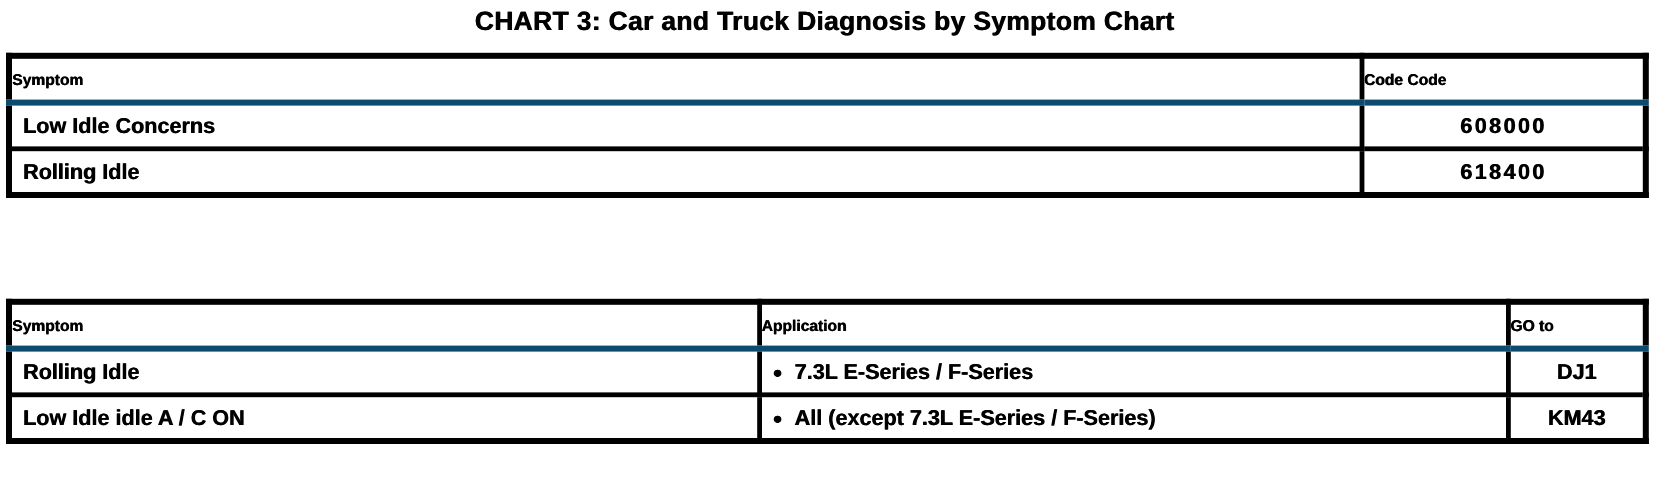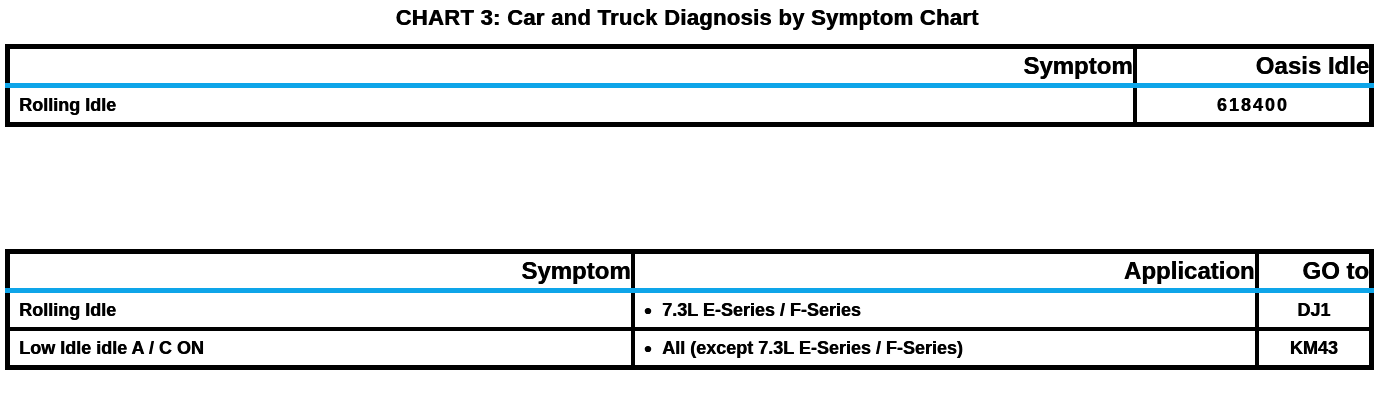--- a/index.html
+++ b/index.html
@@ -43,21 +43,21 @@
     height: 34px;
     padding: 0;
     font-size: 18px;
     font-weight: 700;
     line-height: 1;
     text-shadow: 0.5px 0 0 #000;
     overflow: hidden;
     white-space: nowrap;
   }
   table { border: 5px solid #000; }
-  th { border-bottom: 5px solid #0ea5e9; font-size: 24px; text-align: right; }
+  th { border-bottom: 5px solid #0c4a6e; font-size: 13px; text-align: left; }
   .left   { text-align: left; padding-left: 9px; }
   .center { text-align: center; }
   .code   { letter-spacing: 2px; }
   .bullet { display: inline-block; margin-right: 10px; font-size: 14px; vertical-align: 1px; }
   
   .t1-col-symptom { width: 1127px; }
   .t1-col-code    { width: 237px;  }
   .t2-col-symptom { width: 625px;  }
   .t2-col-app     { width: 624px;  }
   .t2-col-goto    { width: 115px;  }
@@ -79,24 +79,28 @@
   <div class="title">CHART 3: Car and Truck Diagnosis by Symptom Chart</div>
 
   <table id="table-1">
     <colgroup>
         <col class="t1-col-symptom">
         <col class="t1-col-code">
       </colgroup>
     <thead>
       <tr>
         <th>Symptom</th>
-        <th>Oasis Idle</th>
+        <th>Code Code</th>
       </tr>
     </thead>
     <tbody>
+      <tr>
+        <td class="left">Low Idle Concerns</td>
+        <td class="center code">608000</td>
+      </tr>
       <tr>
         <td class="left">Rolling Idle</td>
         <td class="center code">618400</td>
       </tr>
     </tbody>
   </table>
 
   <div class="stray-dot"></div>
 
   <table id="table-2">

